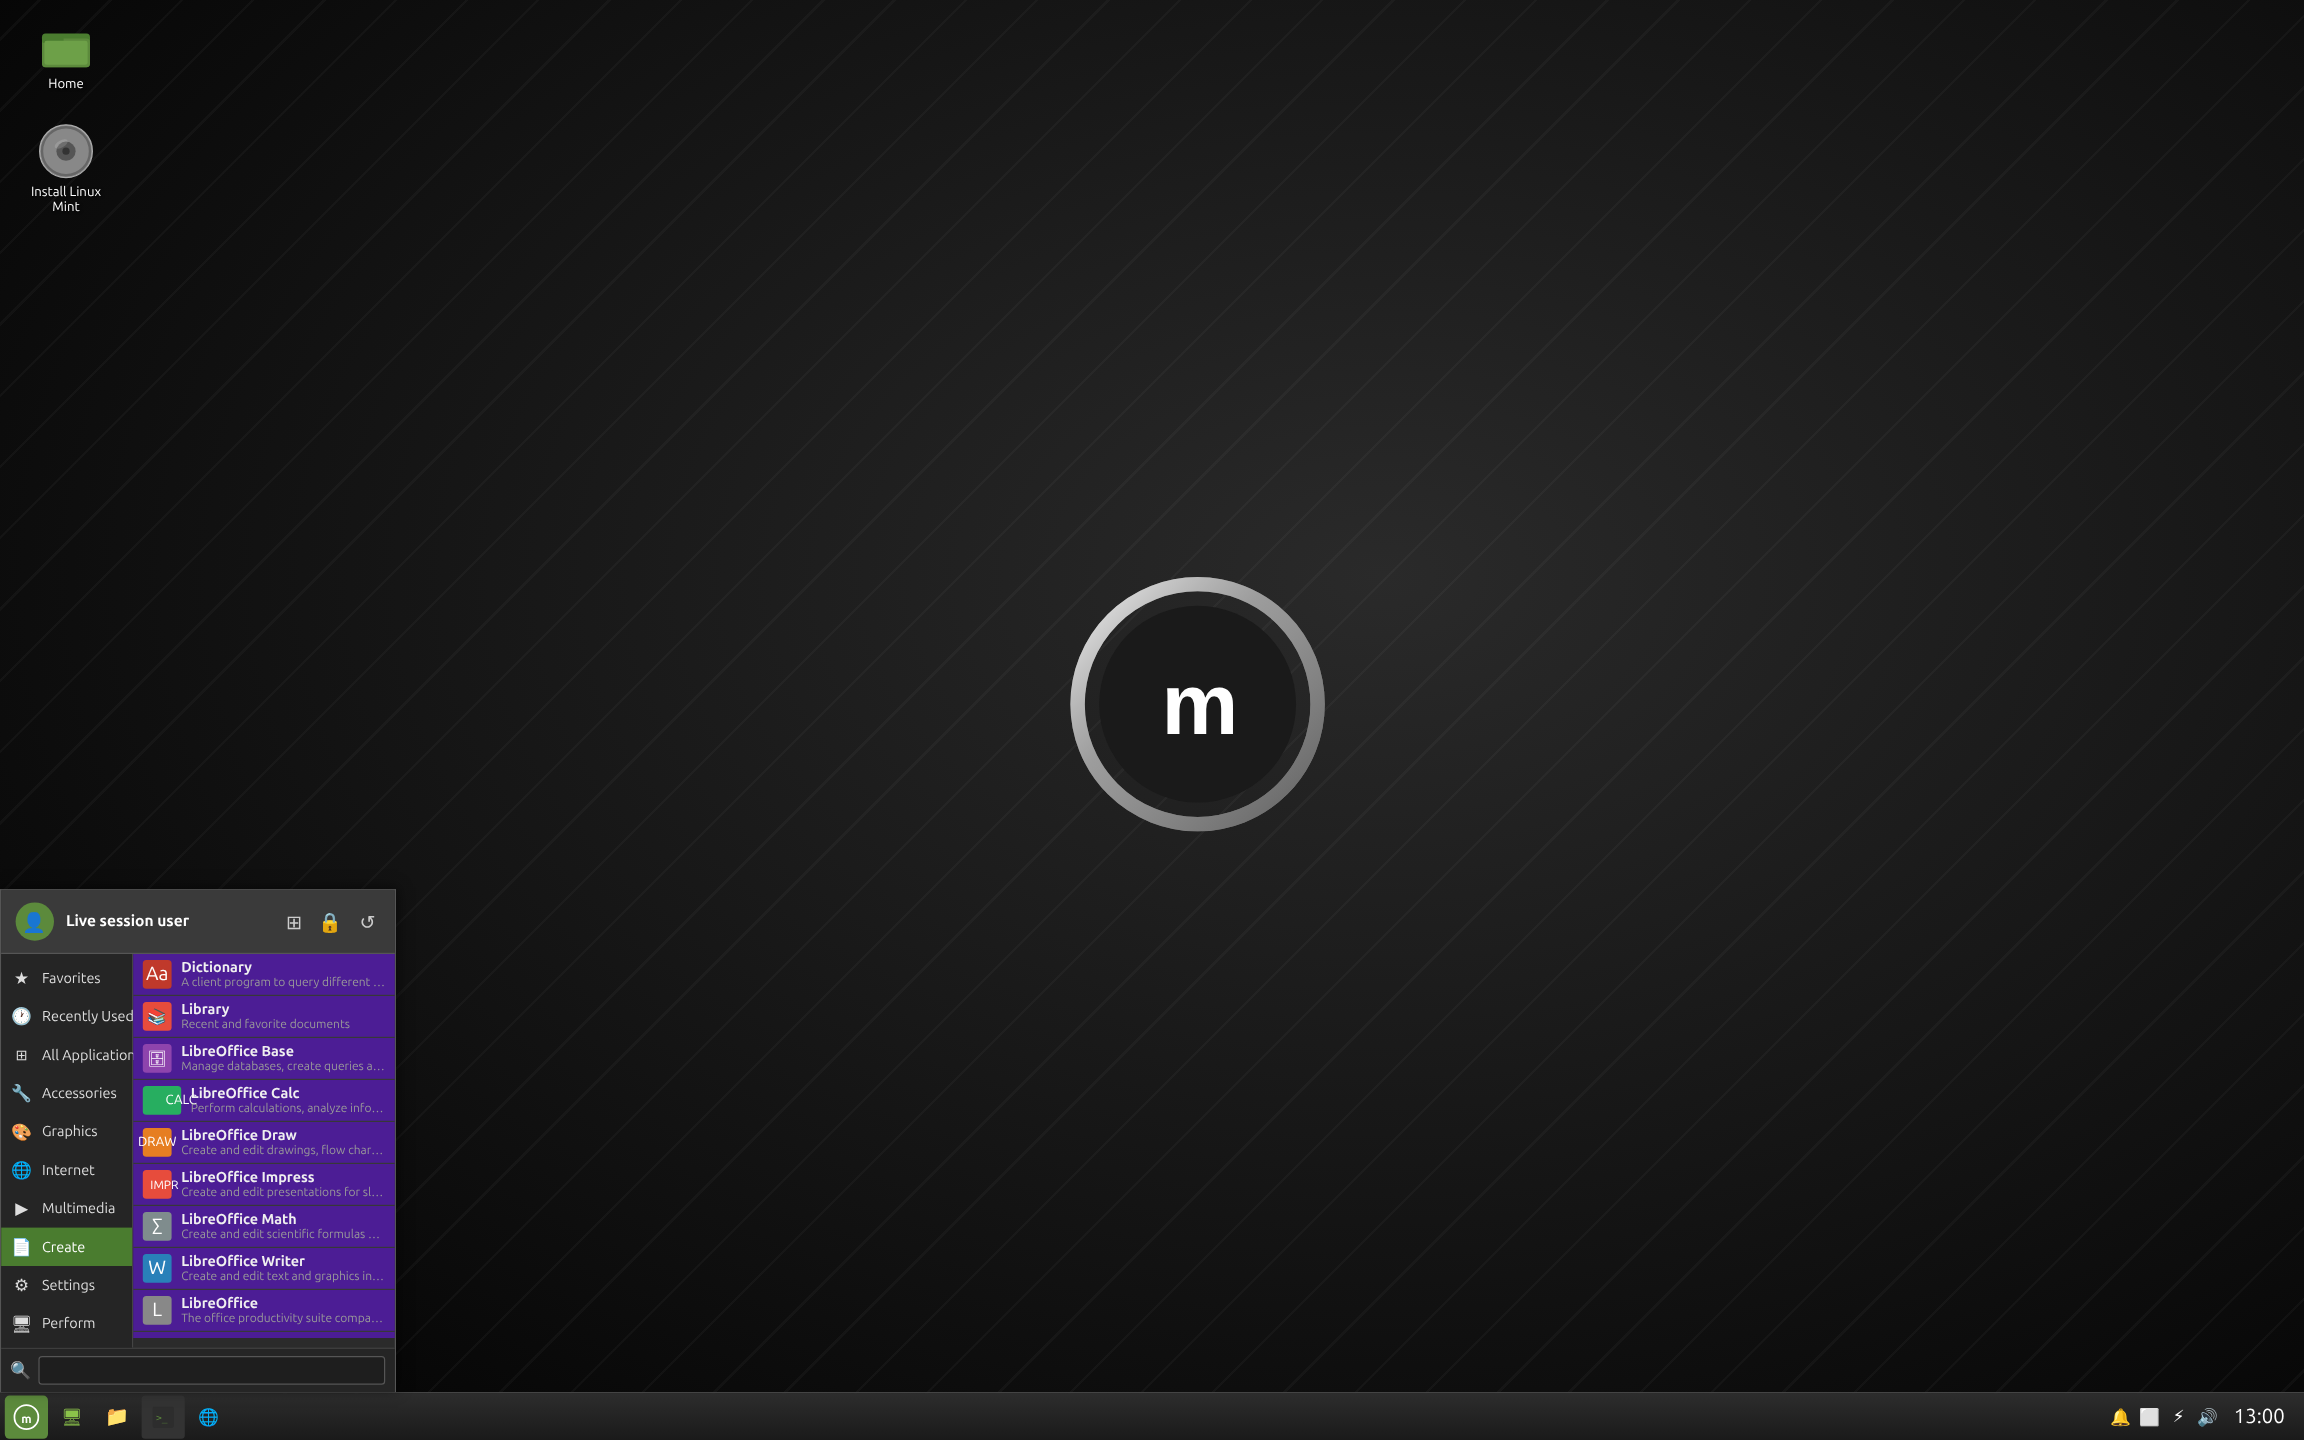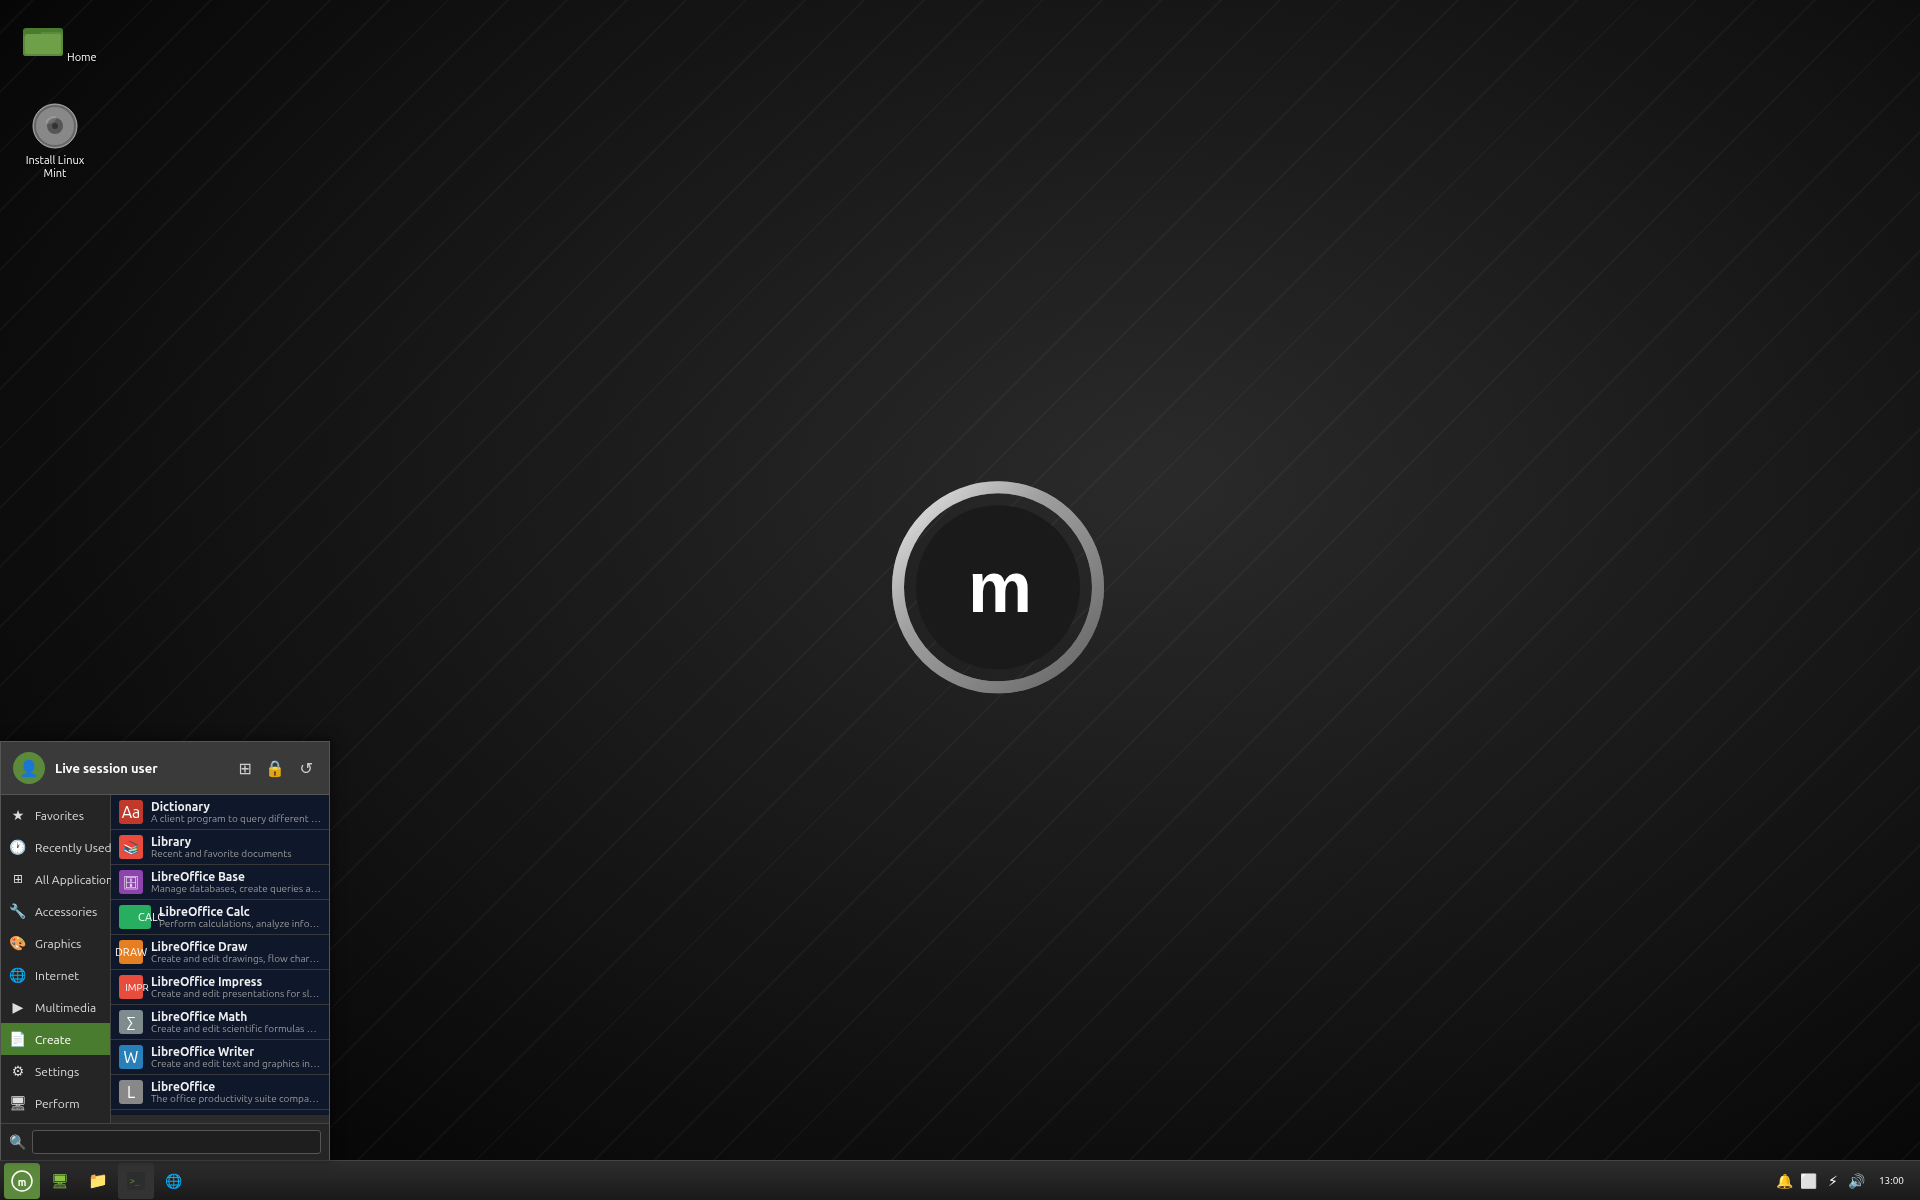--- a/index.html
+++ b/index.html
@@ -34,22 +34,22 @@
           transparent 40px,
           rgba(255,255,255,0.03) 40px,
           rgba(255,255,255,0.03) 42px
         );
     }
 
     
     .desktop-icon {
       position: absolute;
       display: flex;
-      flex-direction: row;
-      align-items: flex-end;
+      flex-direction: column;
+      align-items: center;
       width: 80px;
       cursor: pointer;
       padding: 4px;
       border-radius: 4px;
     }
     .desktop-icon .icon-img {
       width: 48px;
       height: 48px;
       margin-bottom: 4px;
     }
@@ -116,21 +116,21 @@
       width: 20px;
       height: 20px;
       display: flex;
       align-items: center;
       justify-content: center;
       font-size: 14px;
       cursor: pointer;
     }
 
     .taskbar-clock {
-      font-size: 10px;
+      font-size: 17px;
       color: white;
       padding: 0 8px;
       cursor: pointer;
     }
 
     
     .start-menu {
       position: absolute;
       bottom: 40px;
       left: 0;
@@ -217,21 +217,21 @@
     }
 
     .cat-label {
       font-size: 12px;
       white-space: nowrap;
     }
 
     
     .menu-apps {
       flex: 1;
-      background: #0f172a;
+      background: #4c1d95;
       overflow-y: auto;
       max-height: 320px;
     }
 
     .app-item {
       display: flex;
       align-items: center;
       gap: 8px;
       padding: 5px 8px;
       cursor: pointer;

